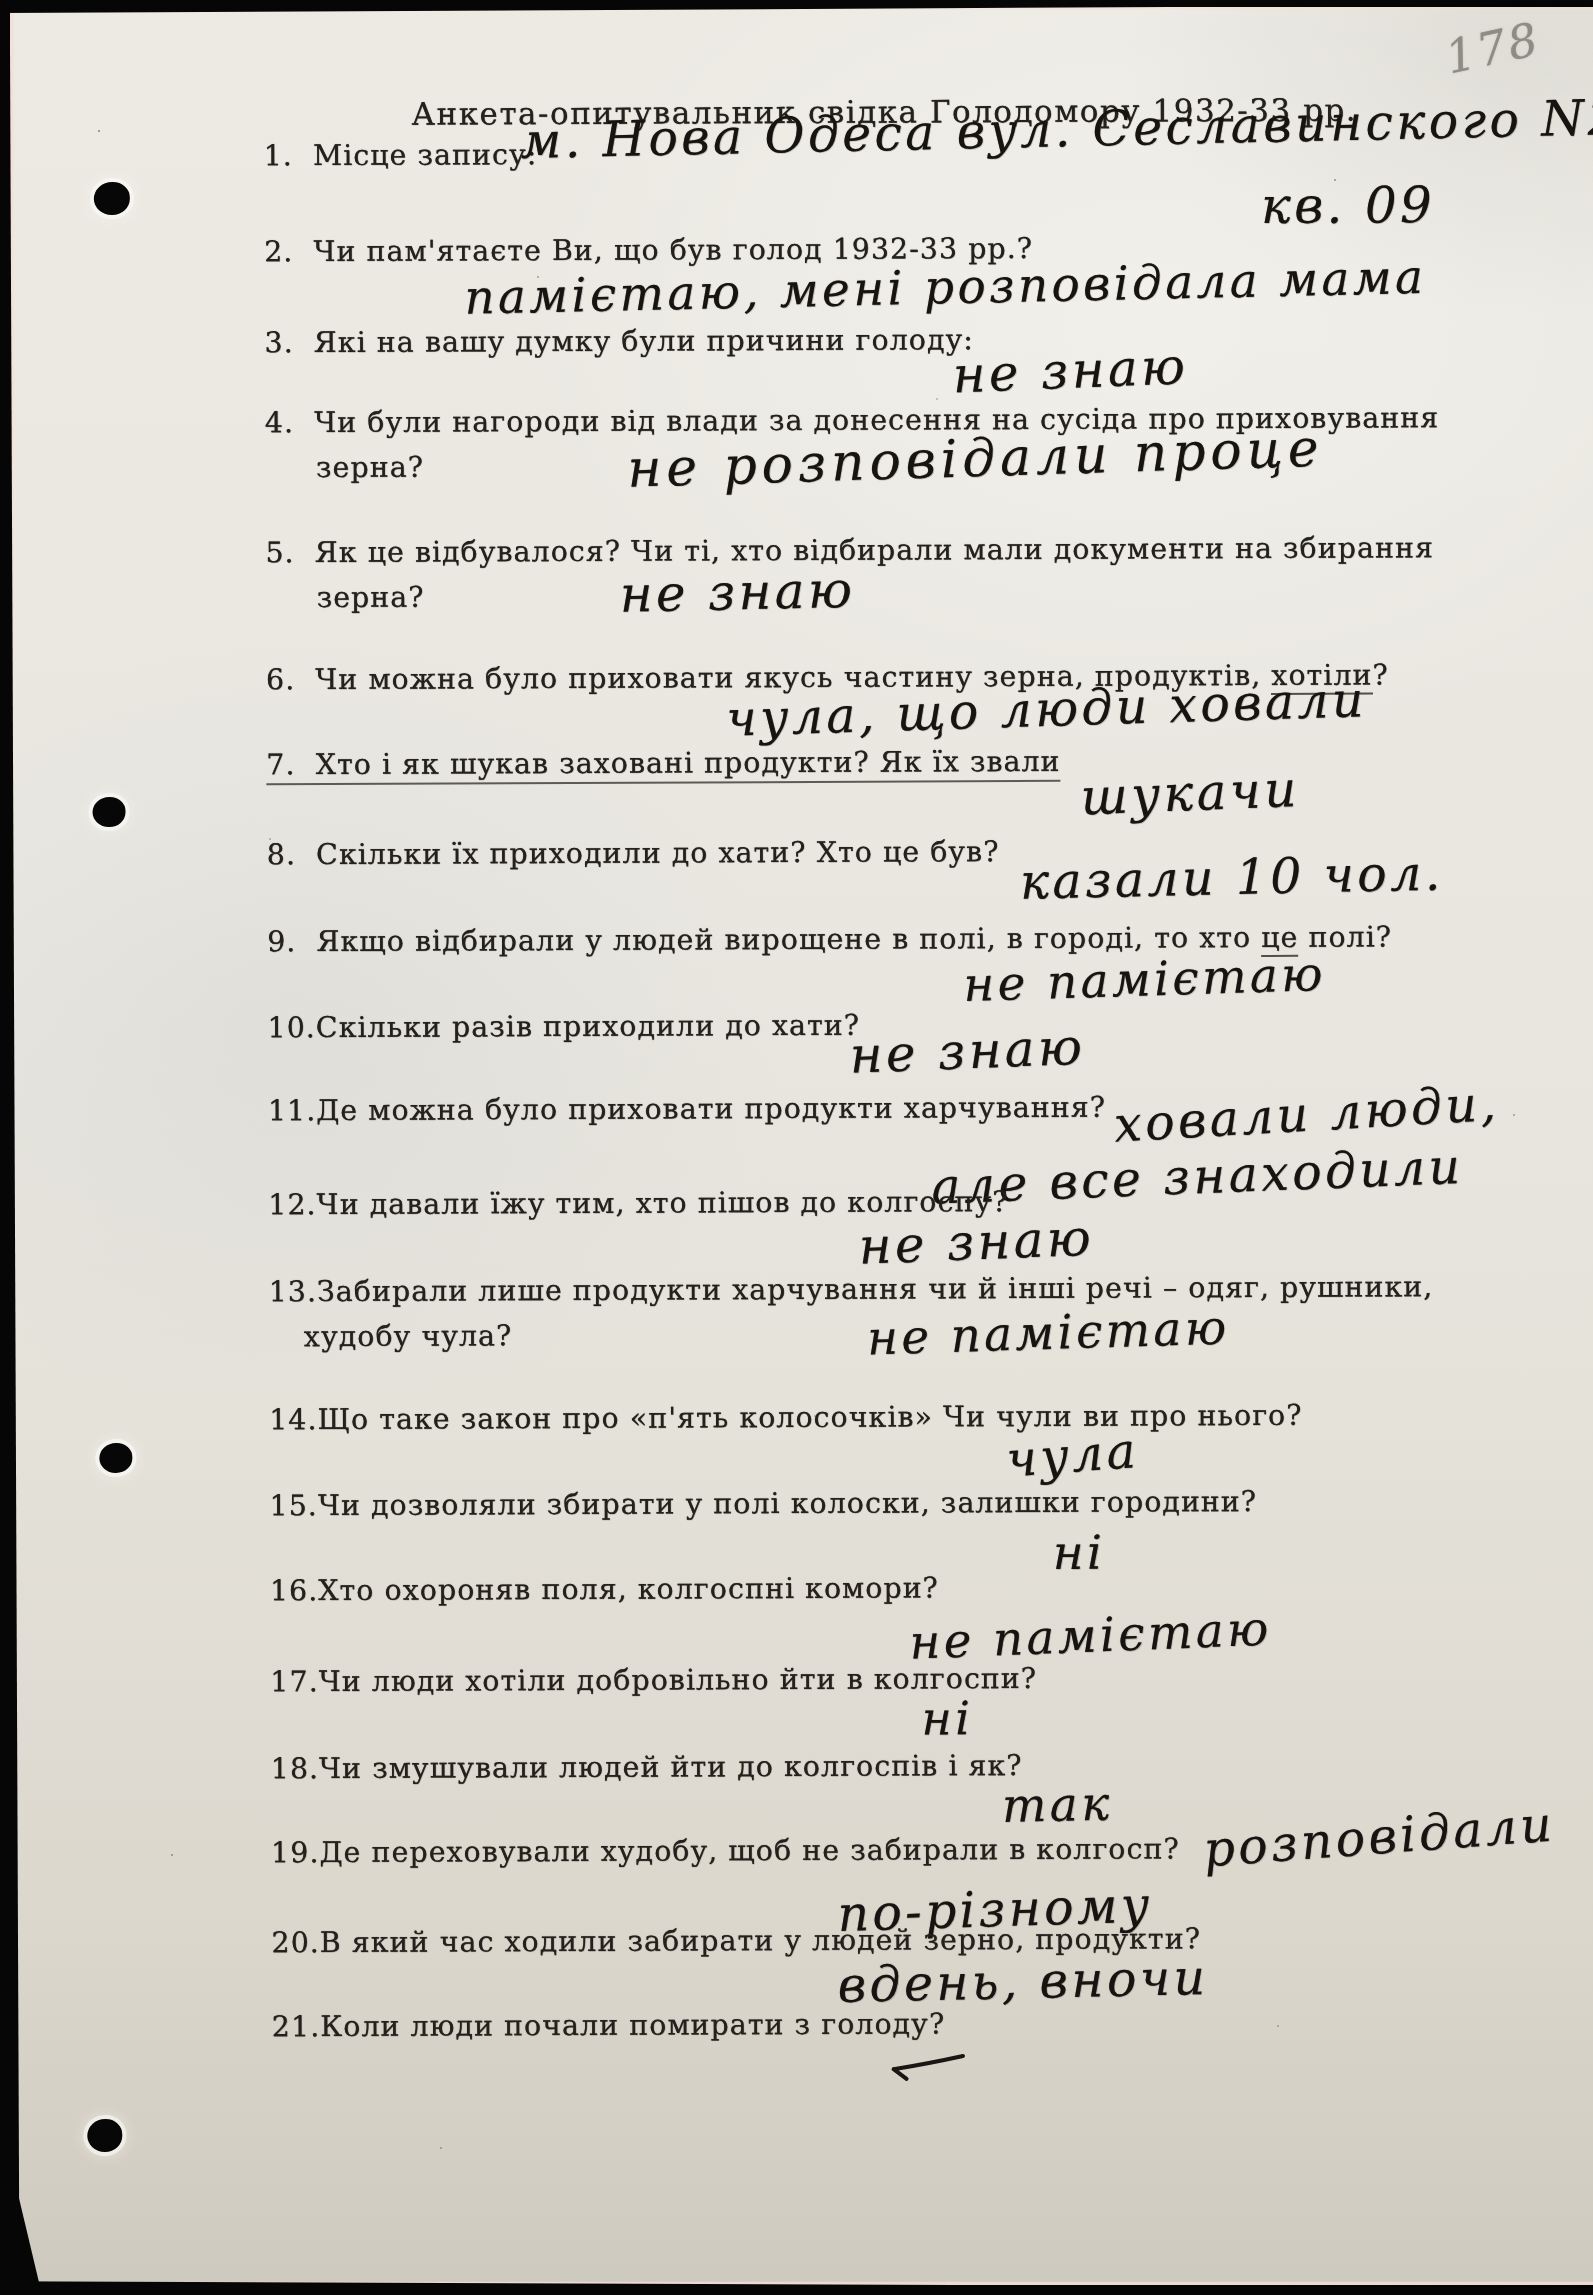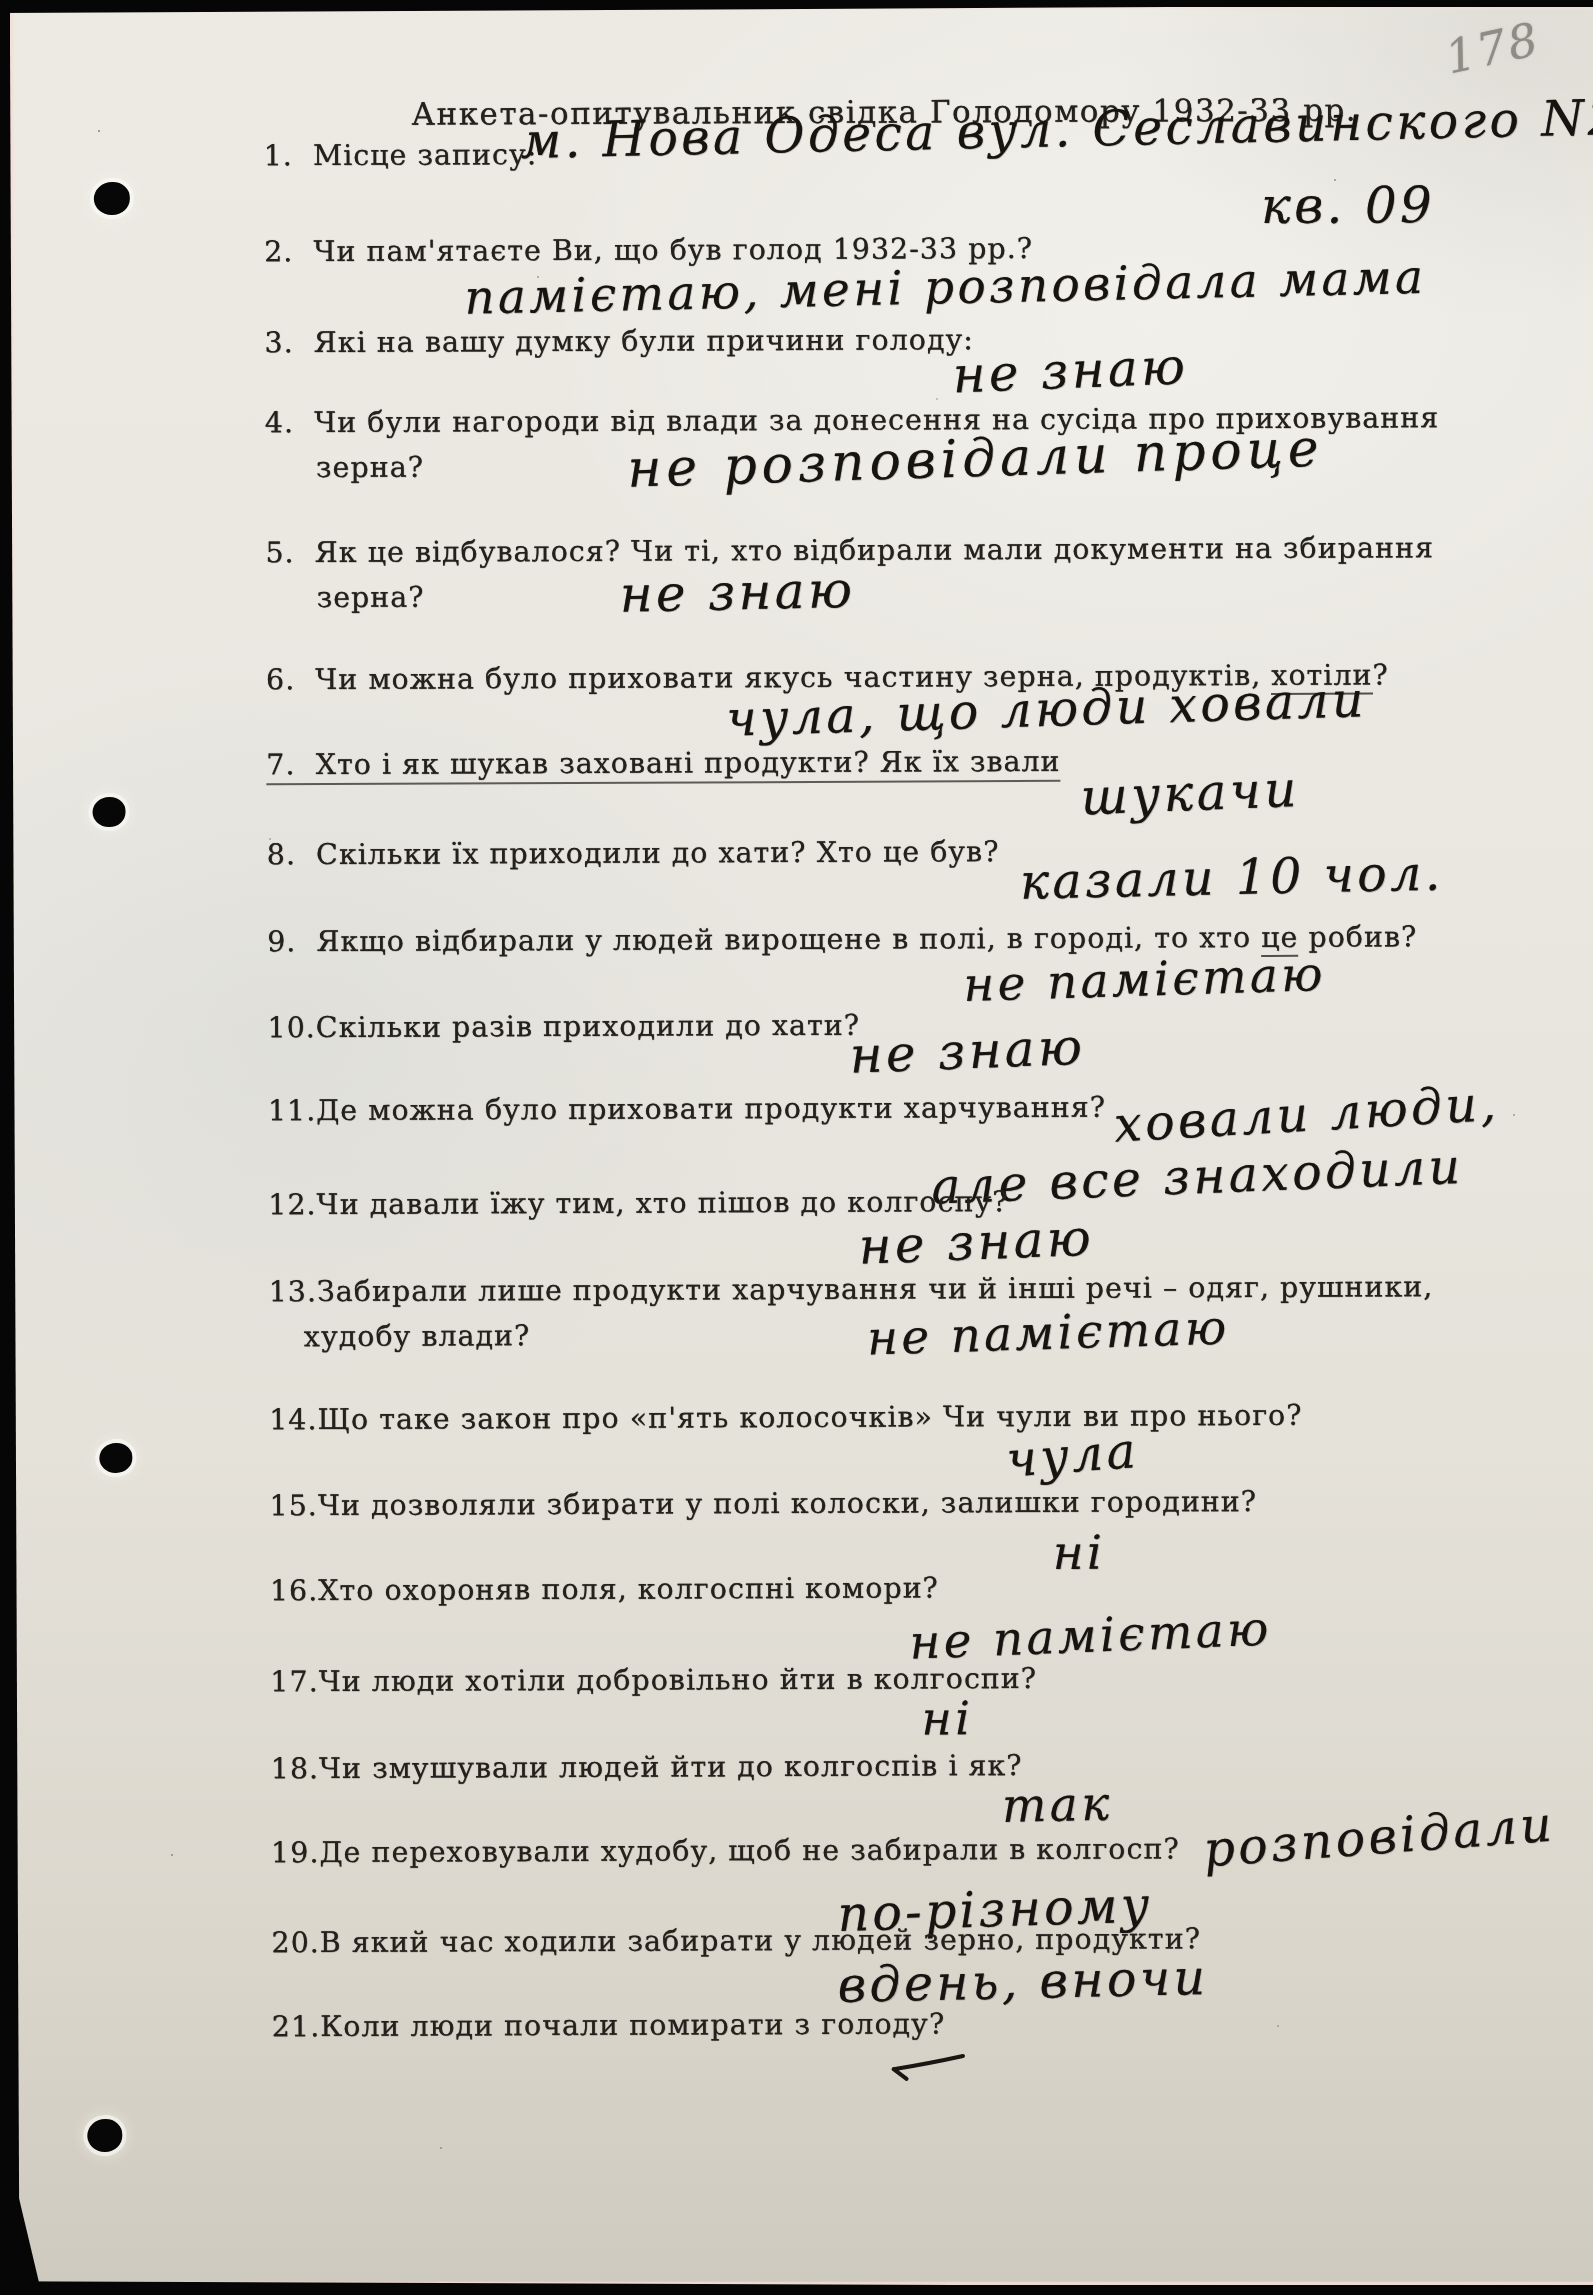--- a/index.html
+++ b/index.html
@@ -78,35 +78,35 @@
 
   <div class="t" style="left:268px;top:661px;"><span>6.  Чи можна було приховати якусь частину зерна, продуктів, </span><span class="ulseg">хотіли</span><span>?</span></div>
   <div class="hw" style="left:728px;top:682px;font-size:49px;transform:rotate(-1.5deg);">чула, що люди ховали</div>
 
   <div class="t ul" style="left:268px;top:746px;">7.  Хто і як шукав заховані продукти? Як їх звали</div>
   <div class="hw" style="left:1082px;top:766px;font-size:50px;transform:rotate(-2deg);">шукачи</div>
 
   <div class="t" style="left:268px;top:836px;">8.  Скільки їх приходили до хати? Хто це був?</div>
   <div class="hw" style="left:1021px;top:851px;font-size:49px;transform:rotate(-1deg);">казали 10 чол.</div>
 
-  <div class="t" style="left:268px;top:923px;"><span>9.  Якщо відбирали у людей вирощене в полі, в городі, то хто </span><span class="ulseg">це</span><span> робив?</span></div>
+  <div class="t" style="left:268px;top:923px;"><span>9.  Якщо відбирали у людей вирощене в полі, в городі, то хто </span><span class="ulseg">це</span><span> полі?</span></div>
   <div class="hw" style="left:964px;top:953px;font-size:47px;transform:rotate(-1.5deg);">не памієтаю</div>
 
   <div class="t" style="left:268px;top:1009px;">10.Скільки разів приходили до хати?</div>
   <div class="hw" style="left:850px;top:1023px;font-size:50px;transform:rotate(-2deg);">не знаю</div>
 
   <div class="t" style="left:268px;top:1092px;">11.Де можна було приховати продукти харчування?</div>
   <div class="hw" style="left:1114px;top:1088px;font-size:49px;transform:rotate(-3deg);">ховали люди,</div>
   <div class="hw" style="left:931px;top:1150px;font-size:49px;transform:rotate(-2deg);">але все знаходили</div>
 
   <div class="t" style="left:268px;top:1186px;">12.Чи давали їжу тим, хто пішов до колгоспу?</div>
   <div class="hw" style="left:858px;top:1214px;font-size:50px;transform:rotate(-2deg);">не знаю</div>
 
   <div class="t" style="left:268px;top:1273px;">13.Забирали лише продукти харчування чи й інші речі – одяг, рушники,</div>
-  <div class="t" style="left:303px;top:1318px;">худобу влади?</div>
+  <div class="t" style="left:303px;top:1318px;">худобу чула?</div>
   <div class="hw" style="left:866px;top:1306px;font-size:47px;transform:rotate(-1.5deg);">не памієтаю</div>
 
   <div class="t" style="left:268px;top:1401px;">14.Що таке закон про «п'ять колосочків» Чи чули ви про нього?</div>
   <div class="hw" style="left:1005px;top:1428px;font-size:49px;transform:rotate(-4deg);">чула</div>
 
   <div class="t" style="left:268px;top:1487px;">15.Чи дозволяли збирати у полі колоски, залишки городини?</div>
   <div class="hw" style="left:1051px;top:1526px;font-size:47px;">ні</div>
 
   <div class="t" style="left:268px;top:1572px;">16.Хто охороняв поля, колгоспні комори?</div>
   <div class="hw" style="left:907px;top:1609px;font-size:47px;transform:rotate(-2deg);">не памієтаю</div>

